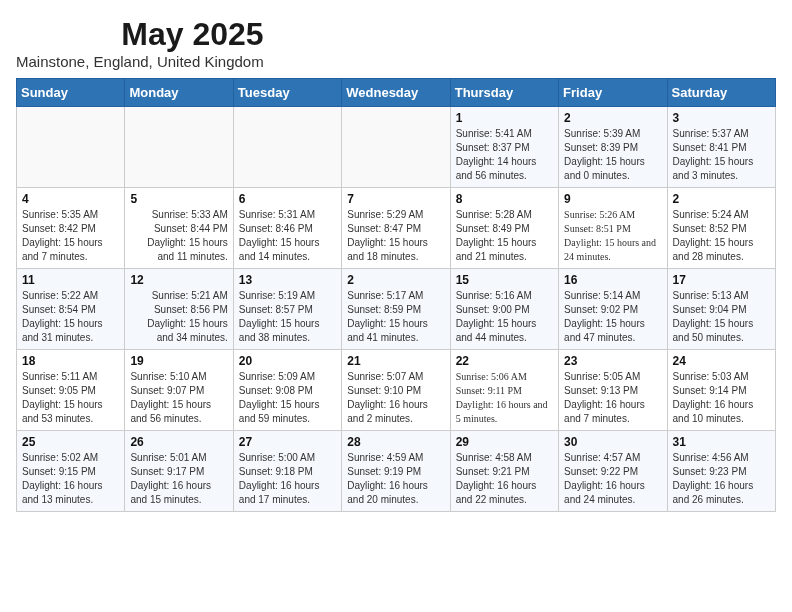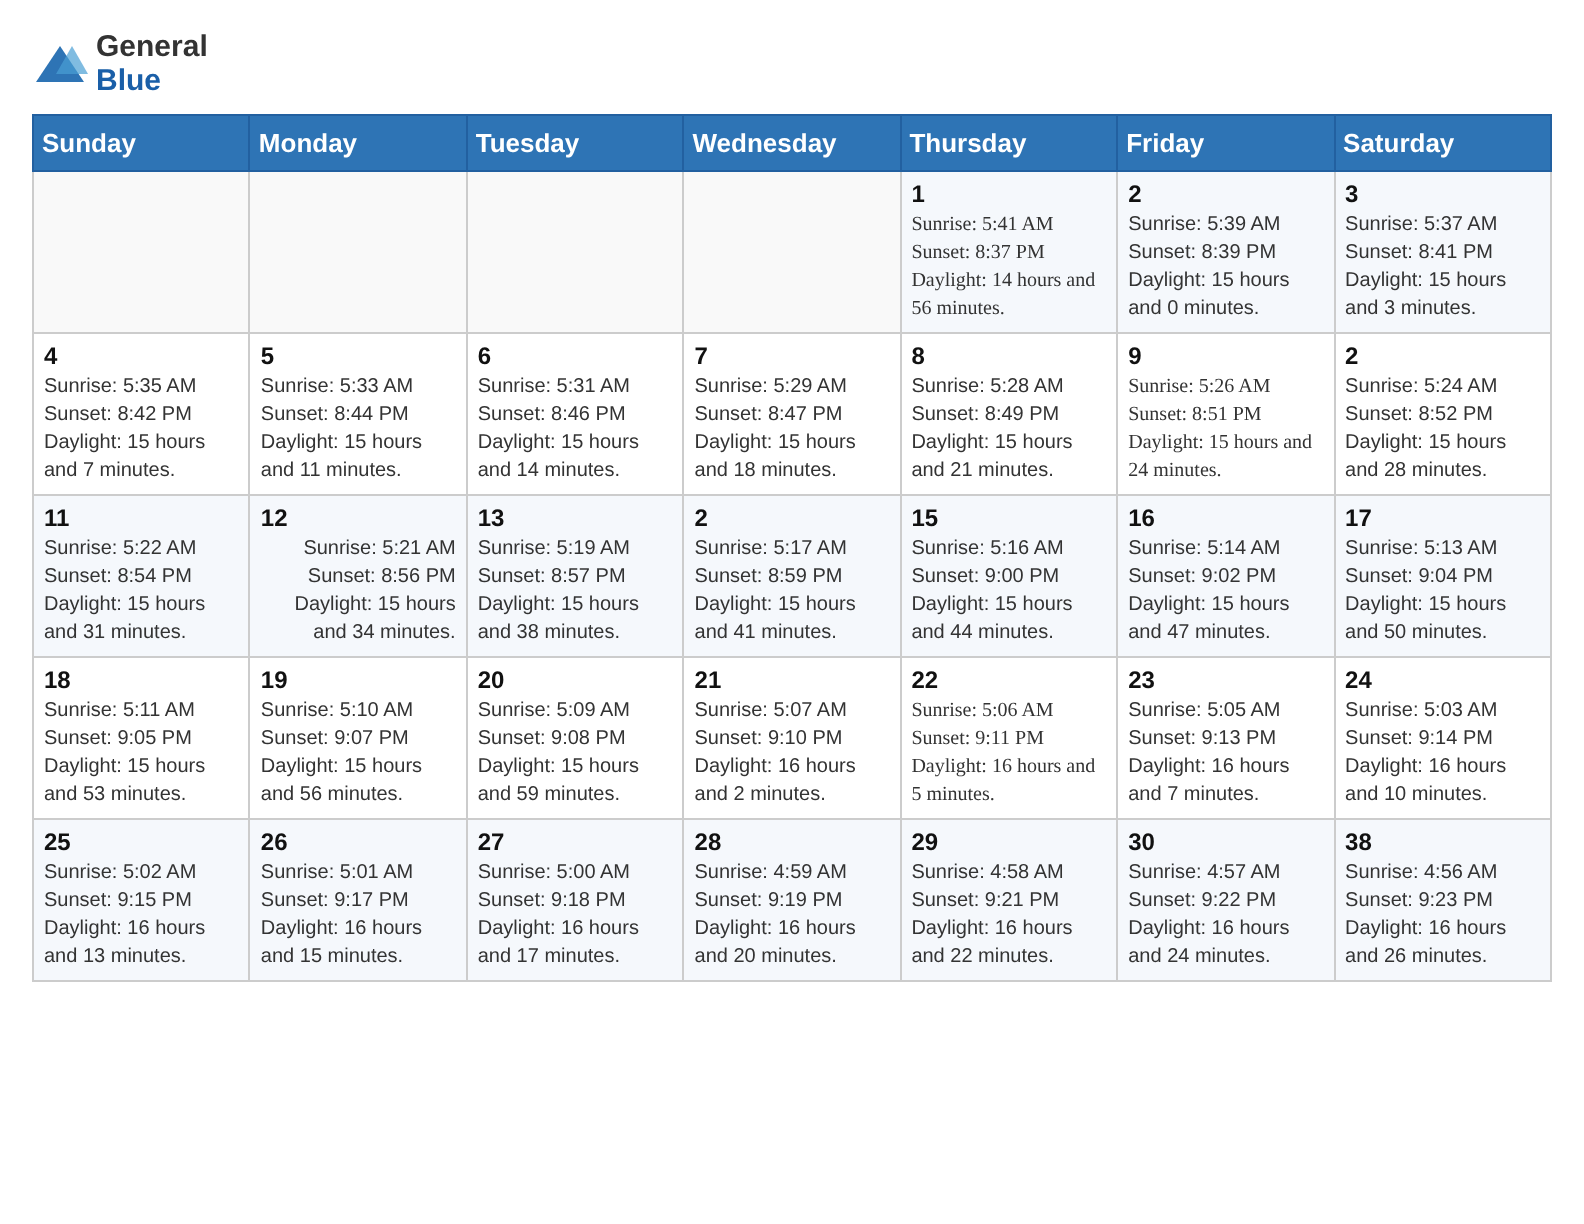--- a/index.html
+++ b/index.html
@@ -94,29 +94,23 @@
       line-height: 1.4;
     }
     .empty-cell {
       background: #f9f9f9 !important;
     }
   </style>
 </head>
 <body>
 
 <div class="header-area">
-  <div class="logo">
-    <svg class="logo-icon" viewBox="0 0 28 28">
-      <polygon points="14,4 26,22 2,22" fill="#2e74b5"></polygon>
-      <polygon points="20,4 28,18 12,18" fill="#4a9fd4" opacity="0.7"></polygon>
-    </svg>
-    <div class="logo-text">
-      <span class="logo-general">General</span>
-      <span class="logo-blue">Blue</span>
-    </div>
+  <div class="title-area">
+    <div class="cal-title">May 2025</div>
+    <div class="cal-subtitle">Mainstone, England, United Kingdom</div>
   </div>
 </div>
 
 <table class="calendar">
   <thead>
     <tr>
     <th>Sunday</th>
         <th>Monday</th>
         <th>Tuesday</th>
         <th>Wednesday</th>
@@ -126,21 +120,21 @@
       </tr>
   </thead>
   <tbody id="cal-body">
   <tr>
         <td class="empty-cell"></td>
         <td class="empty-cell"></td>
         <td class="empty-cell"></td>
         <td class="empty-cell"></td>
         <td>
           <span class="day-num">1</span>
-          <div class="day-info" style="white-space: pre-line; font-family: Liberation Serif, serif;">Sunrise: 5:41 AM
+          <div class="day-info" style="white-space: pre-line;">Sunrise: 5:41 AM
 Sunset: 8:37 PM
 Daylight: 14 hours and 56 minutes.</div>
         </td>
         <td>
           <span class="day-num">2</span>
           <div class="day-info" style="white-space: pre-line;">Sunrise: 5:39 AM
 Sunset: 8:39 PM
 Daylight: 15 hours and 0 minutes.</div>
         </td>
         <td>
@@ -152,21 +146,21 @@
       </tr>
       <tr>
         <td>
           <span class="day-num">4</span>
           <div class="day-info" style="white-space: pre-line;">Sunrise: 5:35 AM
 Sunset: 8:42 PM
 Daylight: 15 hours and 7 minutes.</div>
         </td>
         <td>
           <span class="day-num">5</span>
-          <div class="day-info" style="white-space: pre-line;">Sunrise: 5:33 AM
+          <div class="day-info" style="white-space: pre-line; text-align: right;">Sunrise: 5:33 AM
 Sunset: 8:44 PM
 Daylight: 15 hours and 11 minutes.</div>
         </td>
         <td>
           <span class="day-num">6</span>
           <div class="day-info" style="white-space: pre-line;">Sunrise: 5:31 AM
 Sunset: 8:46 PM
 Daylight: 15 hours and 14 minutes.</div>
         </td>
         <td>
@@ -313,20 +307,20 @@
 Sunset: 9:21 PM
 Daylight: 16 hours and 22 minutes.</div>
         </td>
         <td>
           <span class="day-num">30</span>
           <div class="day-info" style="white-space: pre-line;">Sunrise: 4:57 AM
 Sunset: 9:22 PM
 Daylight: 16 hours and 24 minutes.</div>
         </td>
         <td>
-          <span class="day-num">38</span>
+          <span class="day-num">31</span>
           <div class="day-info" style="white-space: pre-line;">Sunrise: 4:56 AM
 Sunset: 9:23 PM
 Daylight: 16 hours and 26 minutes.</div>
         </td>
       </tr>
     </tbody>
 </table>
 
 </body></html>

